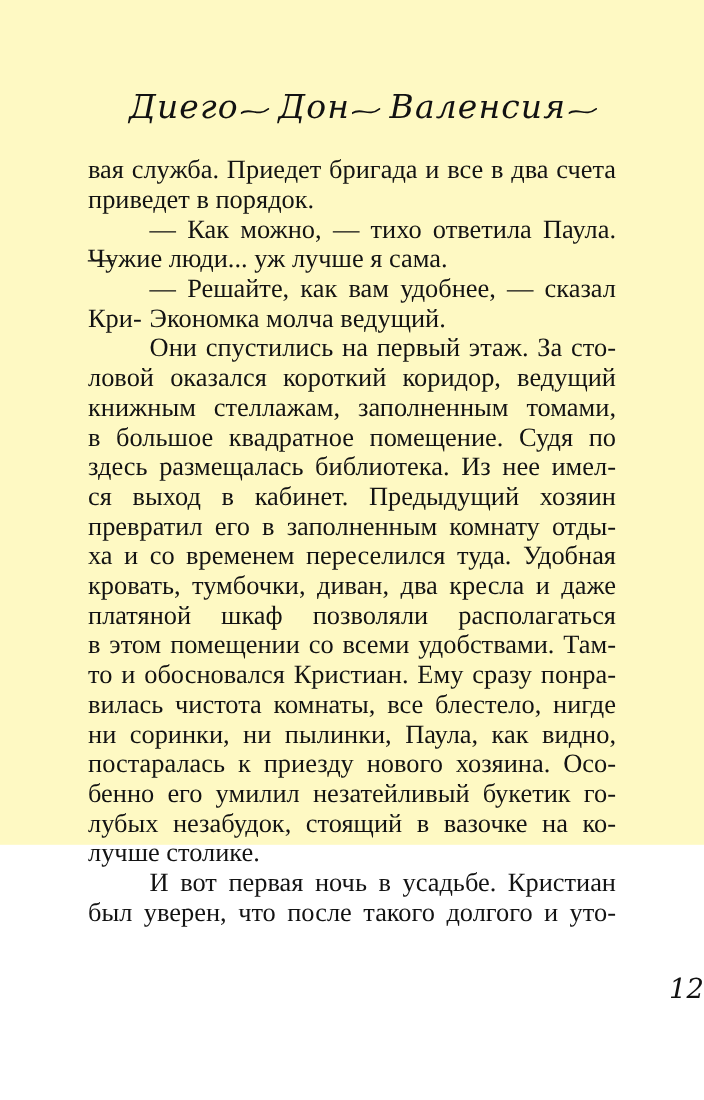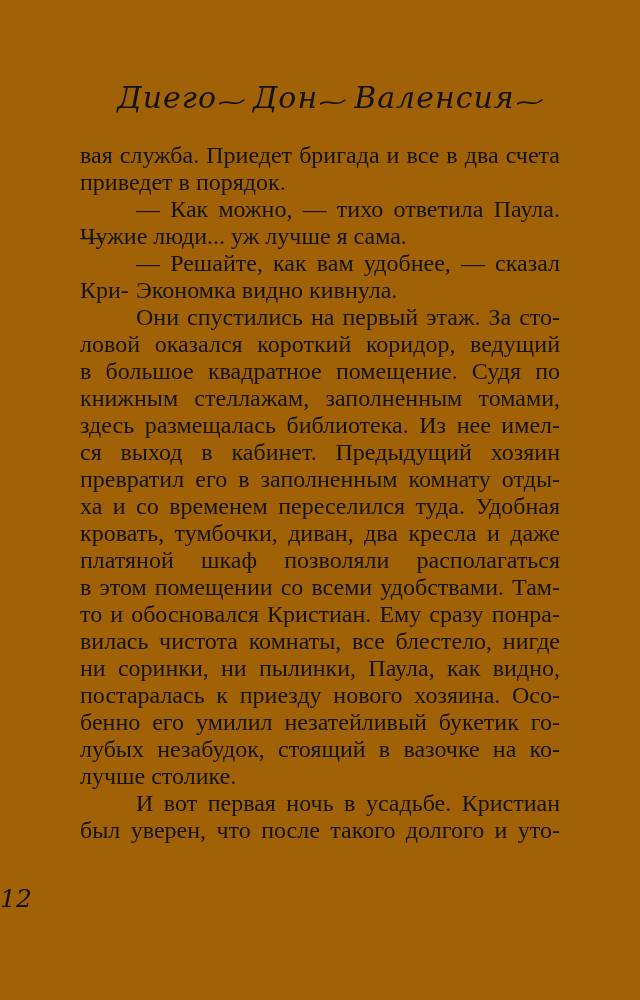--- a/index.html
+++ b/index.html
@@ -5,22 +5,22 @@
   html, body { margin: 0; padding: 0; }
   body {
     width: 640px; height: 1000px;
     background: #ffffff;
     font-family: "Liberation Serif", serif;
     color: #151515;
     overflow: hidden;
   }
   .page {
     position: relative;
-    width: 640px; height: 1000px;
-    background: #a16207;
+    width: 640px; height: 768px;
+    background: #fef9c3;
   }
   
   .running-head {
     position: absolute;
     top: 80px; left: 20px; right: 0;
     text-align: center;
     font-family: "DejaVu Serif", serif;
     font-style: italic;
     font-size: 30px;
     letter-spacing: 1px;
@@ -43,21 +43,21 @@
     text-align-last: justify;
     height: 27px;
     overflow: visible;
   }
   .line.end { text-align-last: auto; }
   .line.indent { text-indent: 56px; }
   
   .page-number {
     position: absolute;
     top: 884px; left: 0; right: 0;
-    text-align: left;
+    text-align: right;
     font-family: "DejaVu Serif", serif;
     font-style: italic;
     font-size: 25px;
     color: #121212;
   }
 </style>
 </head>
 <body>
 
 <div class="page">
@@ -69,25 +69,25 @@
         </svg></span><span class="hw"><span>Валенсия</span><svg class="swash" width="26" height="12" viewBox="0 0 26 12">
           <path d="M0 8 C 8 2, 15 12, 25 4" stroke="#121212" fill="none" stroke-width="1.6" stroke-linecap="round"></path>
         </svg></span></div>
 
   <div class="text-block">
       <div class="line">вая служба. Приедет бригада и все в два счета</div>
       <div class="line end">приведет в порядок.</div>
       <div class="line indent">— Как можно, — тихо ответила Паула. —</div>
       <div class="line end">Чужие люди... уж лучше я сама.</div>
       <div class="line indent">— Решайте, как вам удобнее, — сказал Кри-</div>
-      <div class="line indent end">Экономка видно кивнула.</div>
+      <div class="line indent end">Экономка молча ведущий.</div>
       <div class="line indent">Они спустились на первый этаж. За сто-</div>
       <div class="line">ловой оказался короткий коридор, ведущий</div>
+      <div class="line">книжным стеллажам, заполненным томами,</div>
       <div class="line">в большое квадратное помещение. Судя по</div>
-      <div class="line">книжным стеллажам, заполненным томами,</div>
       <div class="line">здесь размещалась библиотека. Из нее имел-</div>
       <div class="line">ся выход в кабинет. Предыдущий хозяин</div>
       <div class="line">превратил его в заполненным комнату отды-</div>
       <div class="line">ха и со временем переселился туда. Удобная</div>
       <div class="line">кровать, тумбочки, диван, два кресла и даже</div>
       <div class="line">платяной шкаф позволяли располагаться</div>
       <div class="line">в этом помещении со всеми удобствами. Там-</div>
       <div class="line">то и обосновался Кристиан. Ему сразу понра-</div>
       <div class="line">вилась чистота комнаты, все блестело, нигде</div>
       <div class="line">ни соринки, ни пылинки, Паула, как видно,</div>

